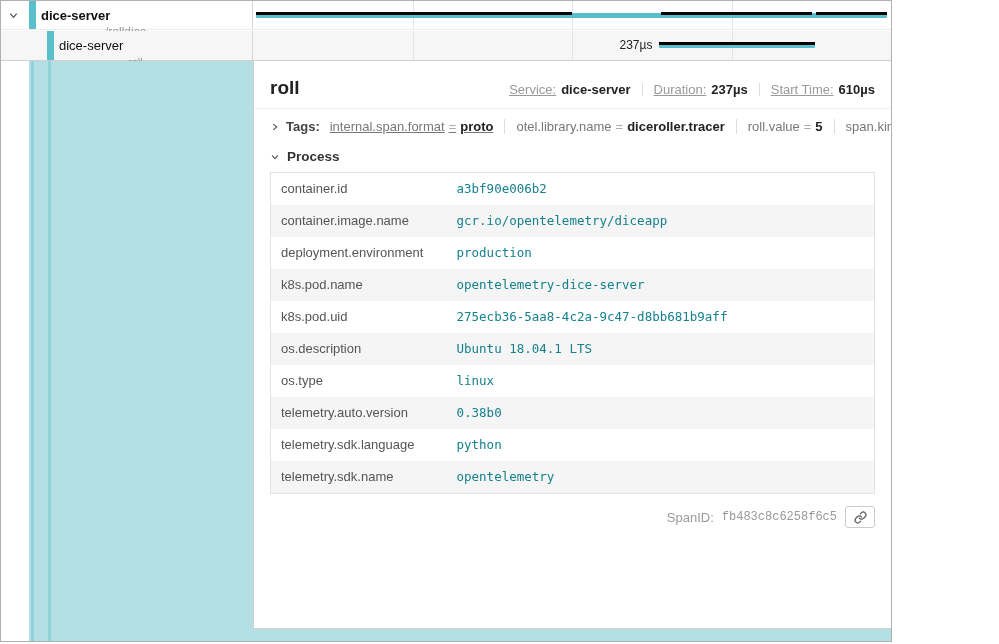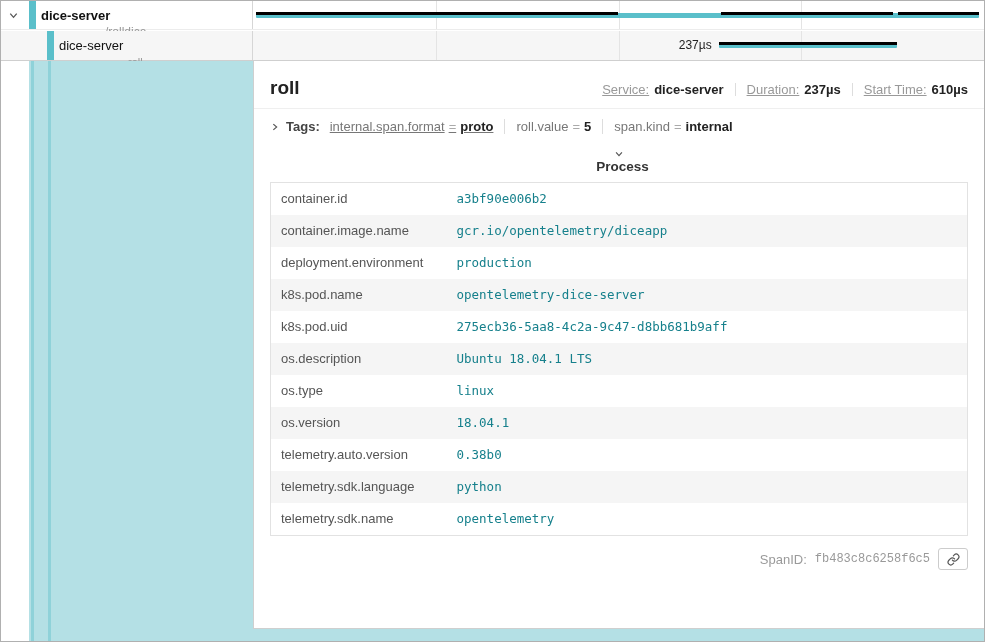--- a/index.html
+++ b/index.html
@@ -4,21 +4,21 @@
 <style>
   :root{
     --teal-bar:#5abfca;
     --teal-bg:#b4e0e5;
     --teal-guide:#8fd2d9;
     --value-teal:#16808c;
     --cp:#000000;
   }
   *{box-sizing:border-box;}
   body{margin:0;background:#fff;}
-  .app{position:relative;width:985px;height:642px;border:1px solid #b0b0b0;background:#fff;
+  .app{position:relative;width:892px;height:642px;border:1px solid #b0b0b0;background:#fff;
        font-family:"Liberation Sans",sans-serif;overflow:hidden;}
 
   
   .trace-rows{position:absolute;top:0;left:0;right:0;height:60px;}
   .span-row{position:absolute;left:0;right:0;display:flex;}
   .row1{top:0;height:29px;border-bottom:1px solid #ececec;}
   .row2{top:30px;height:30px;background:#f6f6f6;border-bottom:1px solid #cfcfcf;}
   .name-col{flex:0 0 252px;position:relative;border-right:1px solid #d6d6d6;}
   .tl-col{flex:1;position:relative;}
   .chev-btn{position:absolute;left:7px;top:9px;line-height:0;cursor:pointer;}
@@ -61,21 +61,21 @@
   .vsep{width:1px;height:13px;background:#ddd;margin:0 11px;align-self:center;}
 
   .tags-row{display:flex;align-items:center;padding:10px 16px 8px;font-size:13px;cursor:pointer;}
   .section-chev{display:inline-flex;line-height:0;}
   .tags-label{font-weight:bold;color:#444;margin:0 10px 0 6px;}
   .tag-item{color:#777;padding:0 11px;border-left:1px solid #ddd;white-space:nowrap;}
   .tag-item.first{border-left:none;padding-left:0;text-decoration:underline;}
   .tag-eq{color:#aaa;margin:0 4px;}
   .tag-value{color:#222;font-weight:bold;}
 
-  .process-header{display:flex;align-items:center;padding:7px 16px 8px;font-size:13.5px;cursor:pointer;flex-direction:column;}
+  .process-header{display:flex;align-items:center;padding:7px 16px 8px;font-size:13.5px;cursor:pointer;}
   .process-label{font-weight:bold;color:#333;margin-left:7px;}
 
   .kv-table{width:calc(100% - 32px);margin:0 16px;border-collapse:collapse;
             border:1px solid #e2e2e2;font-size:13px;}
   .kv-table tr:nth-child(even){background:#f5f5f5;}
   .kv-table td{padding:8px 10px;line-height:16px;}
   td.k{width:176px;color:#555;}
   td.v{font-family:"DejaVu Sans Mono",monospace;font-size:12.5px;color:var(--value-teal);}
 
   .card-footer{display:flex;justify-content:flex-end;align-items:center;gap:8px;
@@ -157,20 +157,23 @@
           <svg width="10" height="10" viewBox="0 0 12 12">
               <polyline points="4,2.5 8,6 4,9.5" fill="none" stroke="#555" stroke-width="1.4"></polyline>
             </svg>
         </span>
         <span class="tags-label">Tags:</span>
 
         <span class="tag-item first">
           <span>internal.span.format</span><span class="tag-eq">=</span><span class="tag-value">proto</span>
         </span>
         <span class="tag-item">
+          <span>otel.library.name</span><span class="tag-eq">=</span><span class="tag-value">diceroller.tracer</span>
+        </span>
+        <span class="tag-item">
           <span>roll.value</span><span class="tag-eq">=</span><span class="tag-value">5</span>
         </span>
         <span class="tag-item">
           <span>span.kind</span><span class="tag-eq">=</span><span class="tag-value">internal</span>
         </span>
       </div>
 
       <div class="process-header">
         <span class="section-chev">
           <svg width="10" height="10" viewBox="0 0 12 12">
@@ -202,24 +205,20 @@
               <td class="k">k8s.pod.uid</td>
               <td class="v">275ecb36-5aa8-4c2a-9c47-d8bb681b9aff</td>
             </tr>
           <tr>
               <td class="k">os.description</td>
               <td class="v">Ubuntu 18.04.1 LTS</td>
             </tr>
           <tr>
               <td class="k">os.type</td>
               <td class="v">linux</td>
-            </tr>
-          <tr>
-              <td class="k">os.version</td>
-              <td class="v">18.04.1</td>
             </tr>
           <tr>
               <td class="k">telemetry.auto.version</td>
               <td class="v">0.38b0</td>
             </tr>
           <tr>
               <td class="k">telemetry.sdk.language</td>
               <td class="v">python</td>
             </tr>
           <tr>

